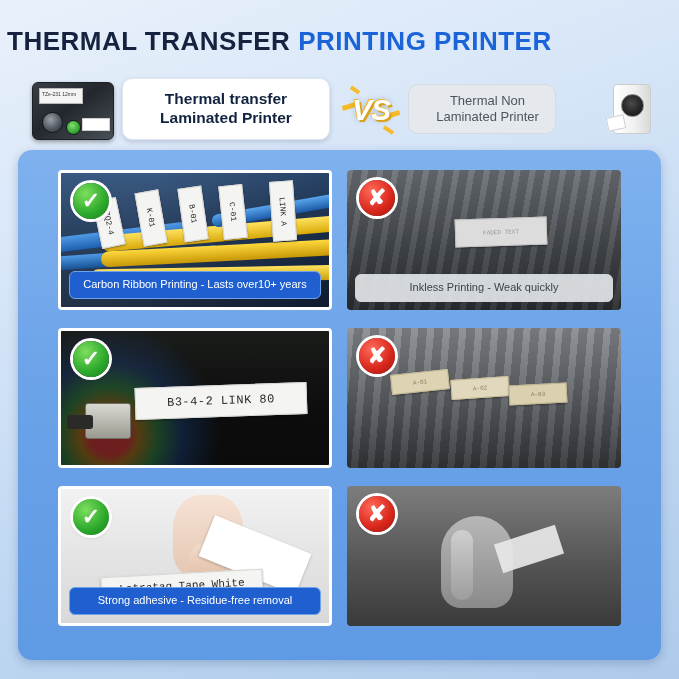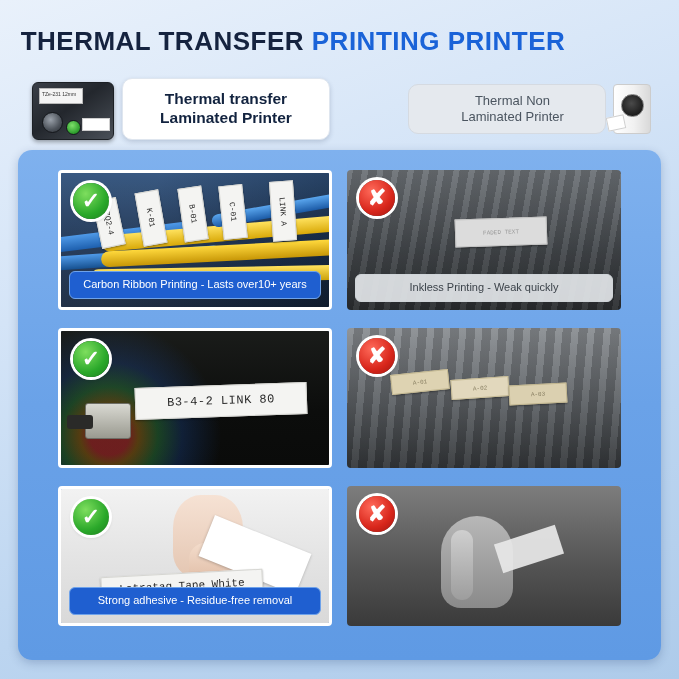--- a/index.html
+++ b/index.html
@@ -17,23 +17,22 @@
     position: relative;
     width: 679px;
     height: 679px;
     background: linear-gradient(160deg, #e9f1fb 0%, #d4e4f7 35%, #bcd5f0 70%, #aecbea 100%);
     box-sizing: border-box;
   }
   
   .title-bar {
     position: absolute;
     top: 26px;
-    left: 0;
+    left: 7px;
     width: 586px;
-    text-align: center;
     white-space: nowrap;
   }
   .title-bar span {
     font-size: 26px;
     font-weight: bold;
     letter-spacing: 0.5px;
     font-family: "Liberation Sans", sans-serif;
   }
   .title-main { color: #15233f; }
   .title-accent { color: #1a63d8; }
@@ -104,21 +103,21 @@
     background: #ffffff;
     border: 1px solid #dfe6ef;
     box-shadow: 0 2px 5px rgba(20,40,80,.18);
     font-size: 15.5px;
     font-weight: bold;
     color: #12233f;
   }
   .pill-right {
     left: 390px;
     top: 6px;
-    width: 198px;
+    width: 148px;
     height: 50px;
     background: #e5e9ee;
     border: 1px solid #d5dae1;
     font-size: 13px;
     color: #4b5560;
     font-weight: normal;
     padding-left: 11px;
   }
   .vs-badge {
     position: absolute;
@@ -330,20 +329,27 @@
       <div class="hole h1"></div>
       <div class="hole h2"></div>
       <div class="tape-out"></div>
     </div>
 
     <div class="pill pill-left">
       <span style="white-space:pre-line;">Thermal transfer
 Laminated Printer</span>
     </div>
 
+    <div class="vs-badge">
+      <div class="spark" style="left:2px;  top:22px; width:14px; height:5px; transform:rotate(-18deg);"></div>
+      <div class="spark" style="right:2px; top:30px; width:14px; height:5px; transform:rotate(-18deg);"></div>
+      <div class="spark" style="left:10px; top:6px;  width:10px; height:4px; transform:rotate(35deg);"></div>
+      <div class="spark" style="right:8px; bottom:6px; width:11px; height:4px; transform:rotate(35deg);"></div>
+      <div class="vs-text">VS</div>
+    </div>
 
     <div class="pill pill-right">
       <span style="white-space:pre-line;">Thermal Non
 Laminated Printer</span>
     </div>
 
     <div class="roll">
       <div class="body"></div>
       <div class="core"></div>
       <div class="tail"></div>

